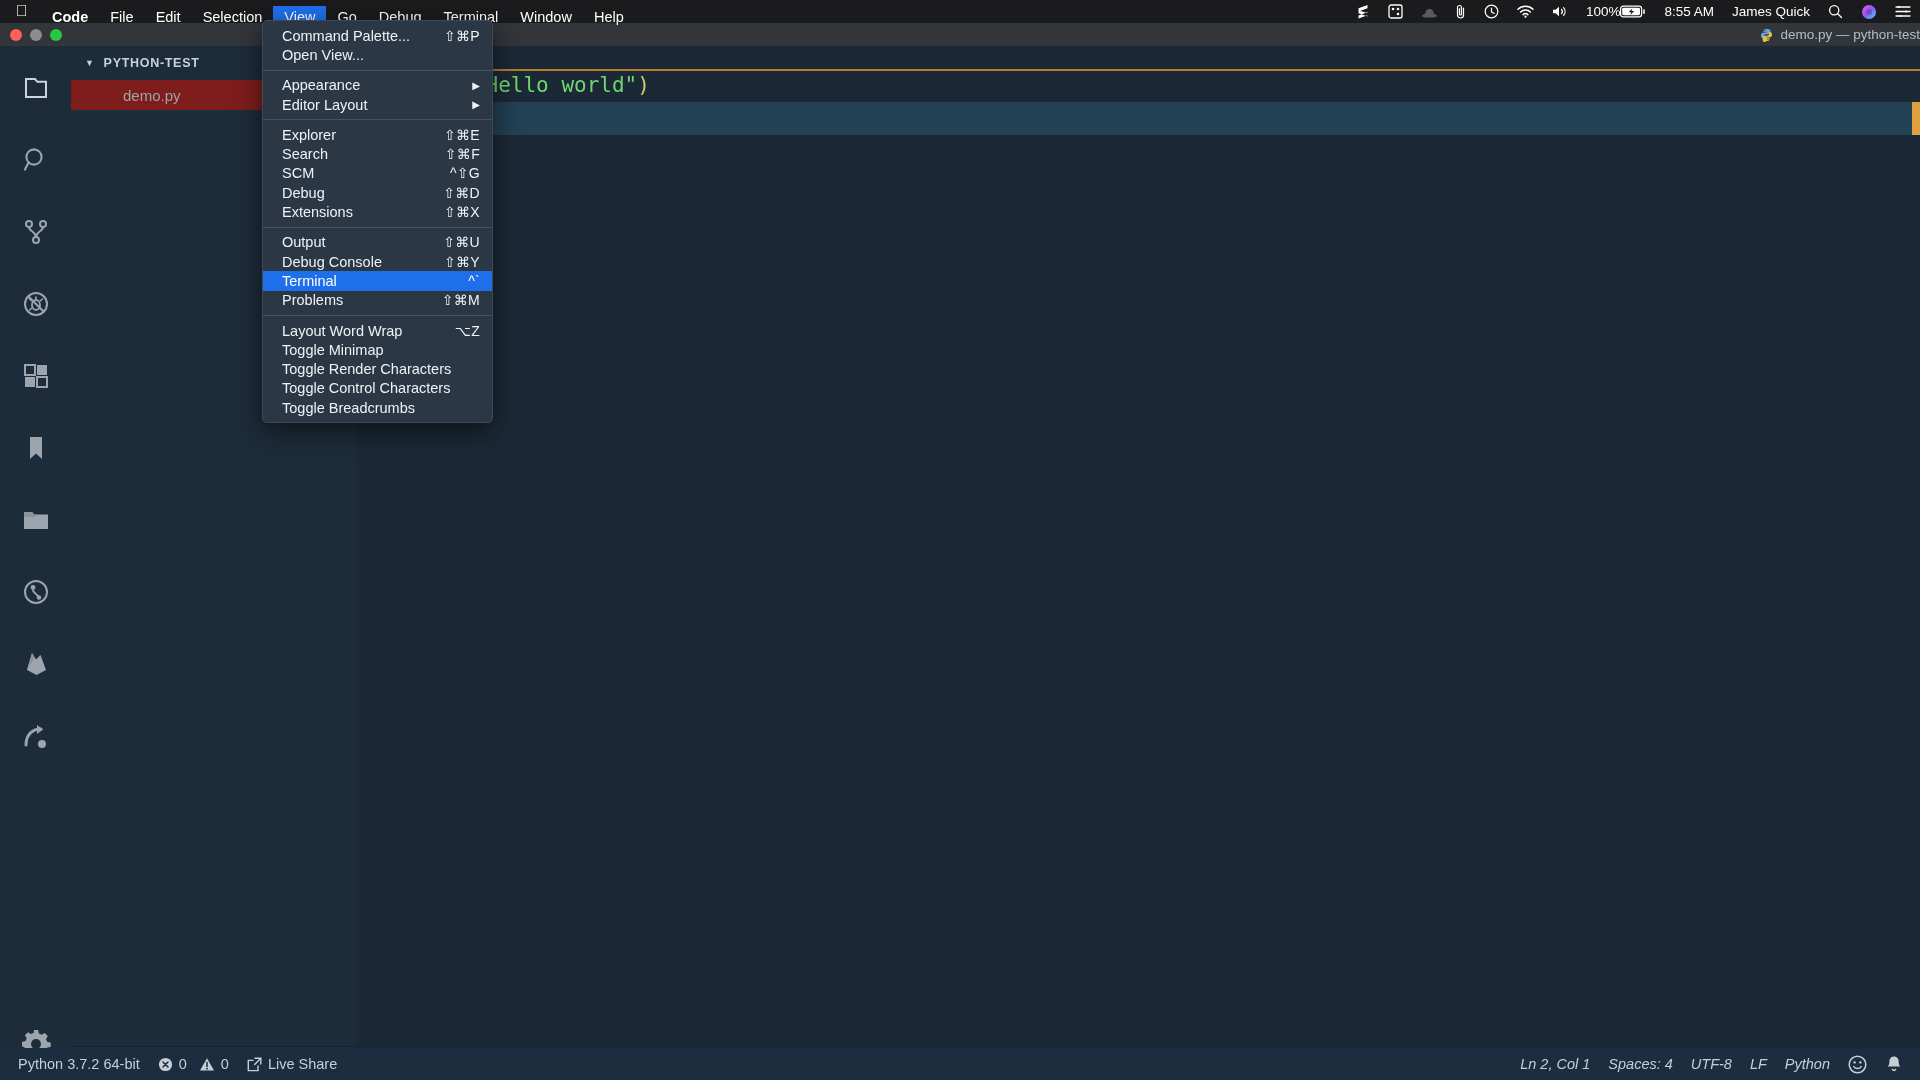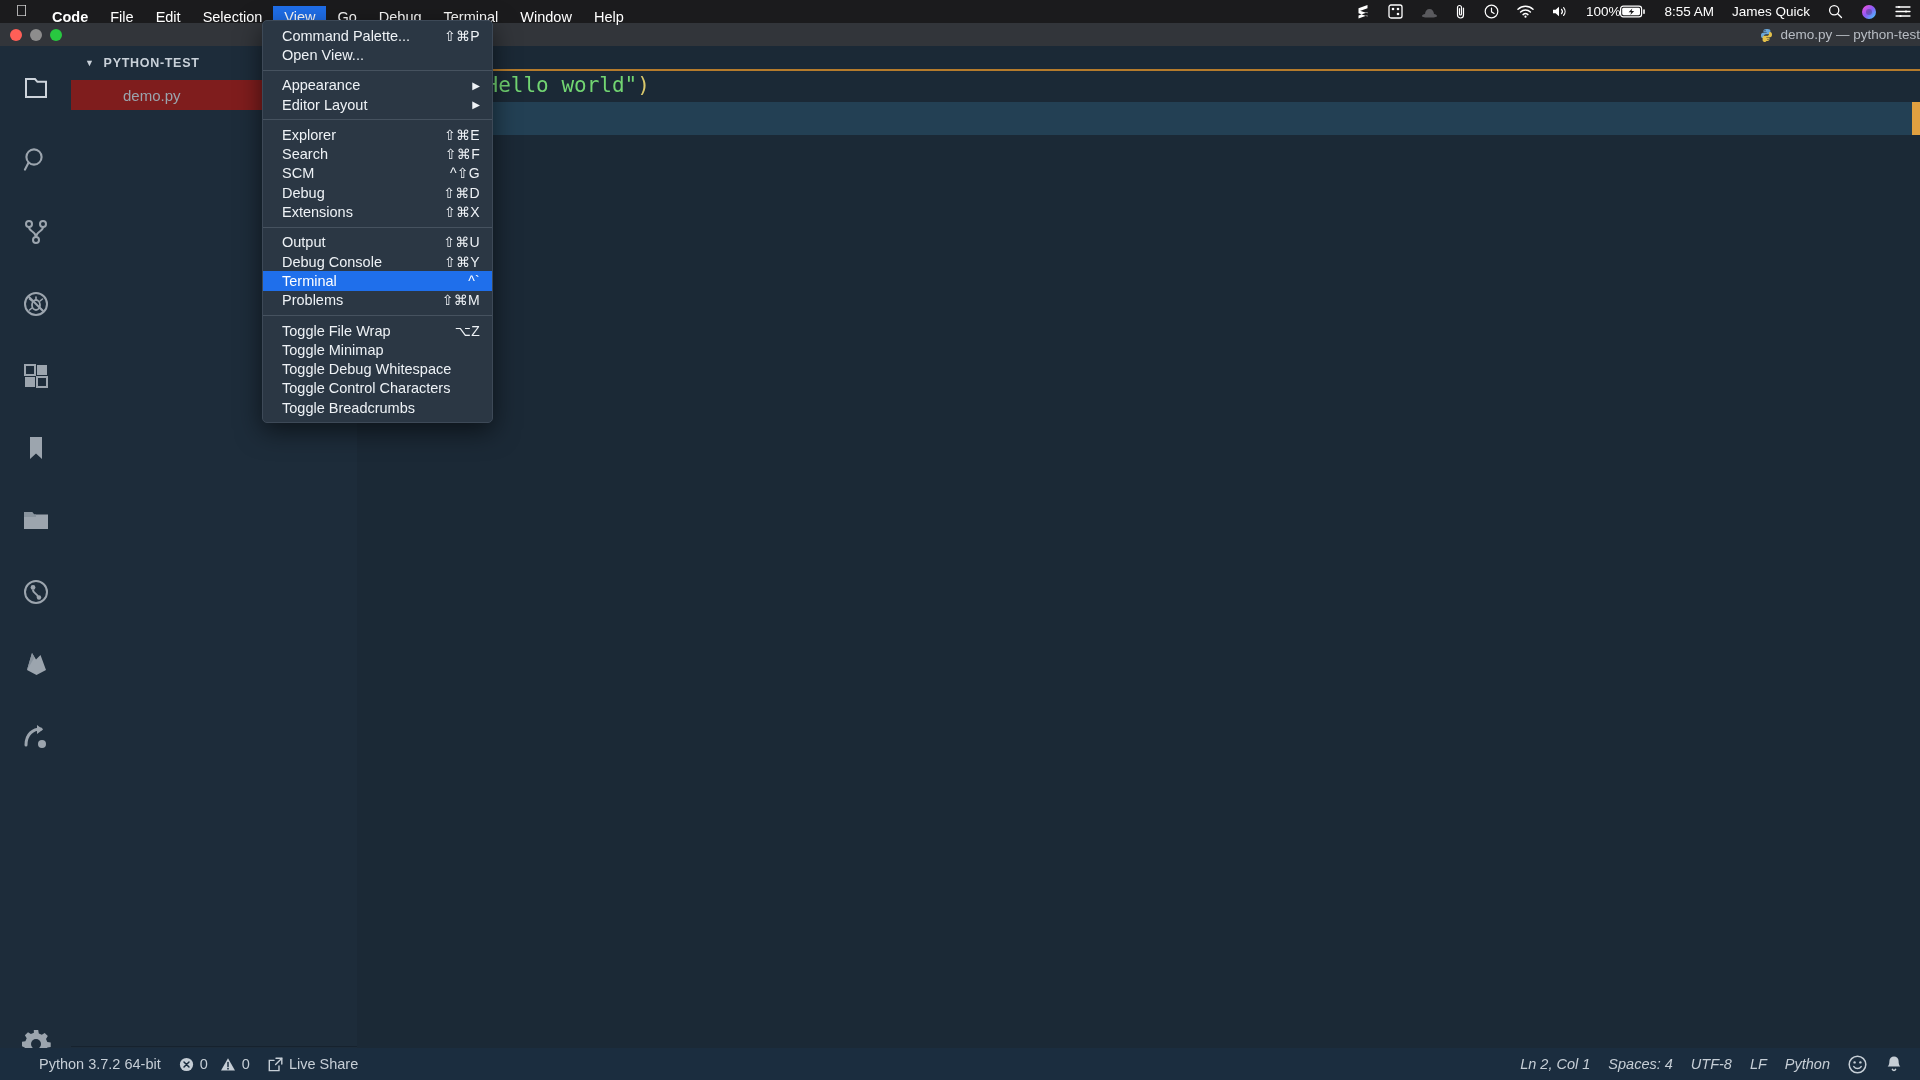--- a/index.html
+++ b/index.html
@@ -120,21 +120,21 @@
   #rightguide {
     position:absolute; right:0; top:33px; width:8px; height:33px;
     background:#e0a040;
   }
 
   
   #statusbar {
     position:absolute; bottom:0; left:0; width:1920px; height:32px;
     background:#1b2d3f;
     display:flex; align-items:center;
-    font-size:14.5px; color:#c6ced6;padding-left:21px;
+    font-size:14.5px; color:#c6ced6;
   }
   #statusbar .sgroup { display:flex; align-items:center; }
   #statusbar .sitem {
     padding:0 9px; height:32px; display:flex; align-items:center; gap:6px;
     white-space:nowrap;
   }
   #statusbar .left { margin-left:9px; }
   #statusbar .right { margin-left:auto; margin-right:8px;font-style:italic; }
 
   
@@ -483,28 +483,28 @@
     <div class="mrow hl">
       <span class="lbl">Terminal</span>
       <span class="sc">^`</span>
     </div>
     <div class="mrow">
       <span class="lbl">Problems</span>
       <span class="sc">⇧⌘M</span>
     </div>
     <div class="msep"></div>
     <div class="mrow">
-      <span class="lbl">Toggle File Wrap</span>
+      <span class="lbl">Layout Word Wrap</span>
       <span class="sc">⌥Z</span>
     </div>
     <div class="mrow">
       <span class="lbl">Toggle Minimap</span>
     </div>
     <div class="mrow">
-      <span class="lbl">Toggle Debug Whitespace</span>
+      <span class="lbl">Toggle Render Characters</span>
     </div>
     <div class="mrow">
       <span class="lbl">Toggle Control Characters</span>
     </div>
     <div class="mrow">
       <span class="lbl">Toggle Breadcrumbs</span>
     </div>
   </div>
 
 </body></html>

